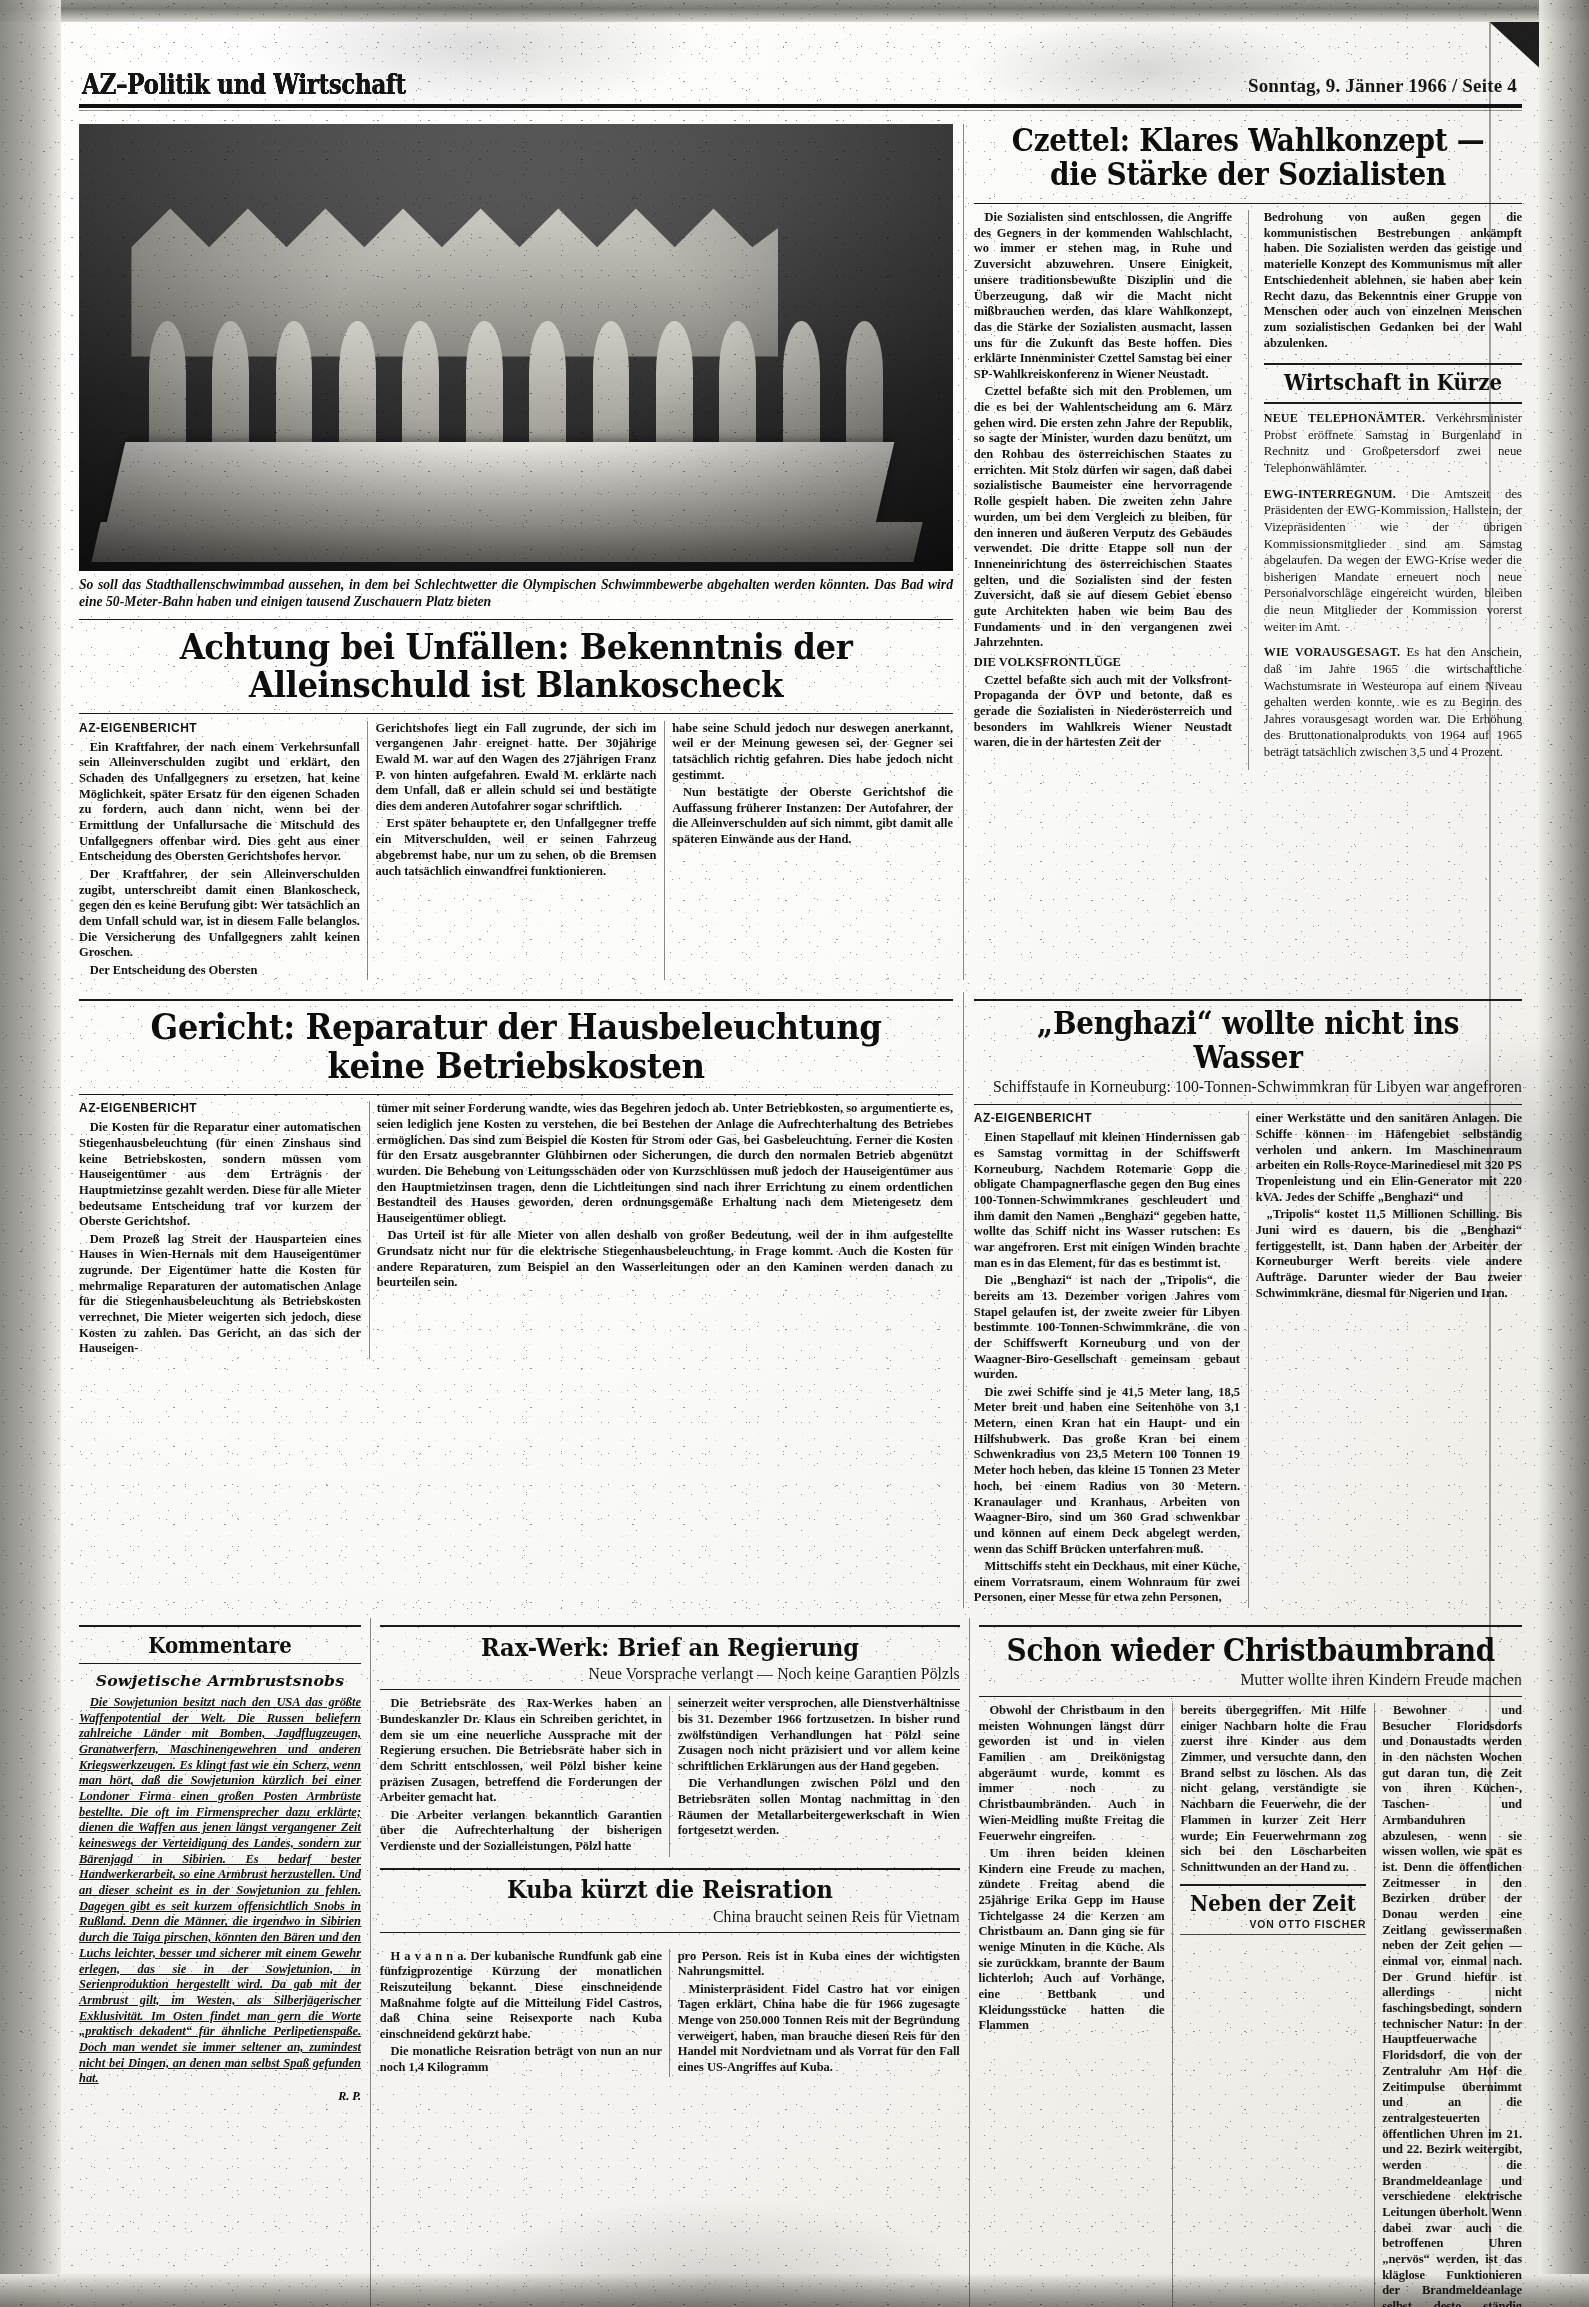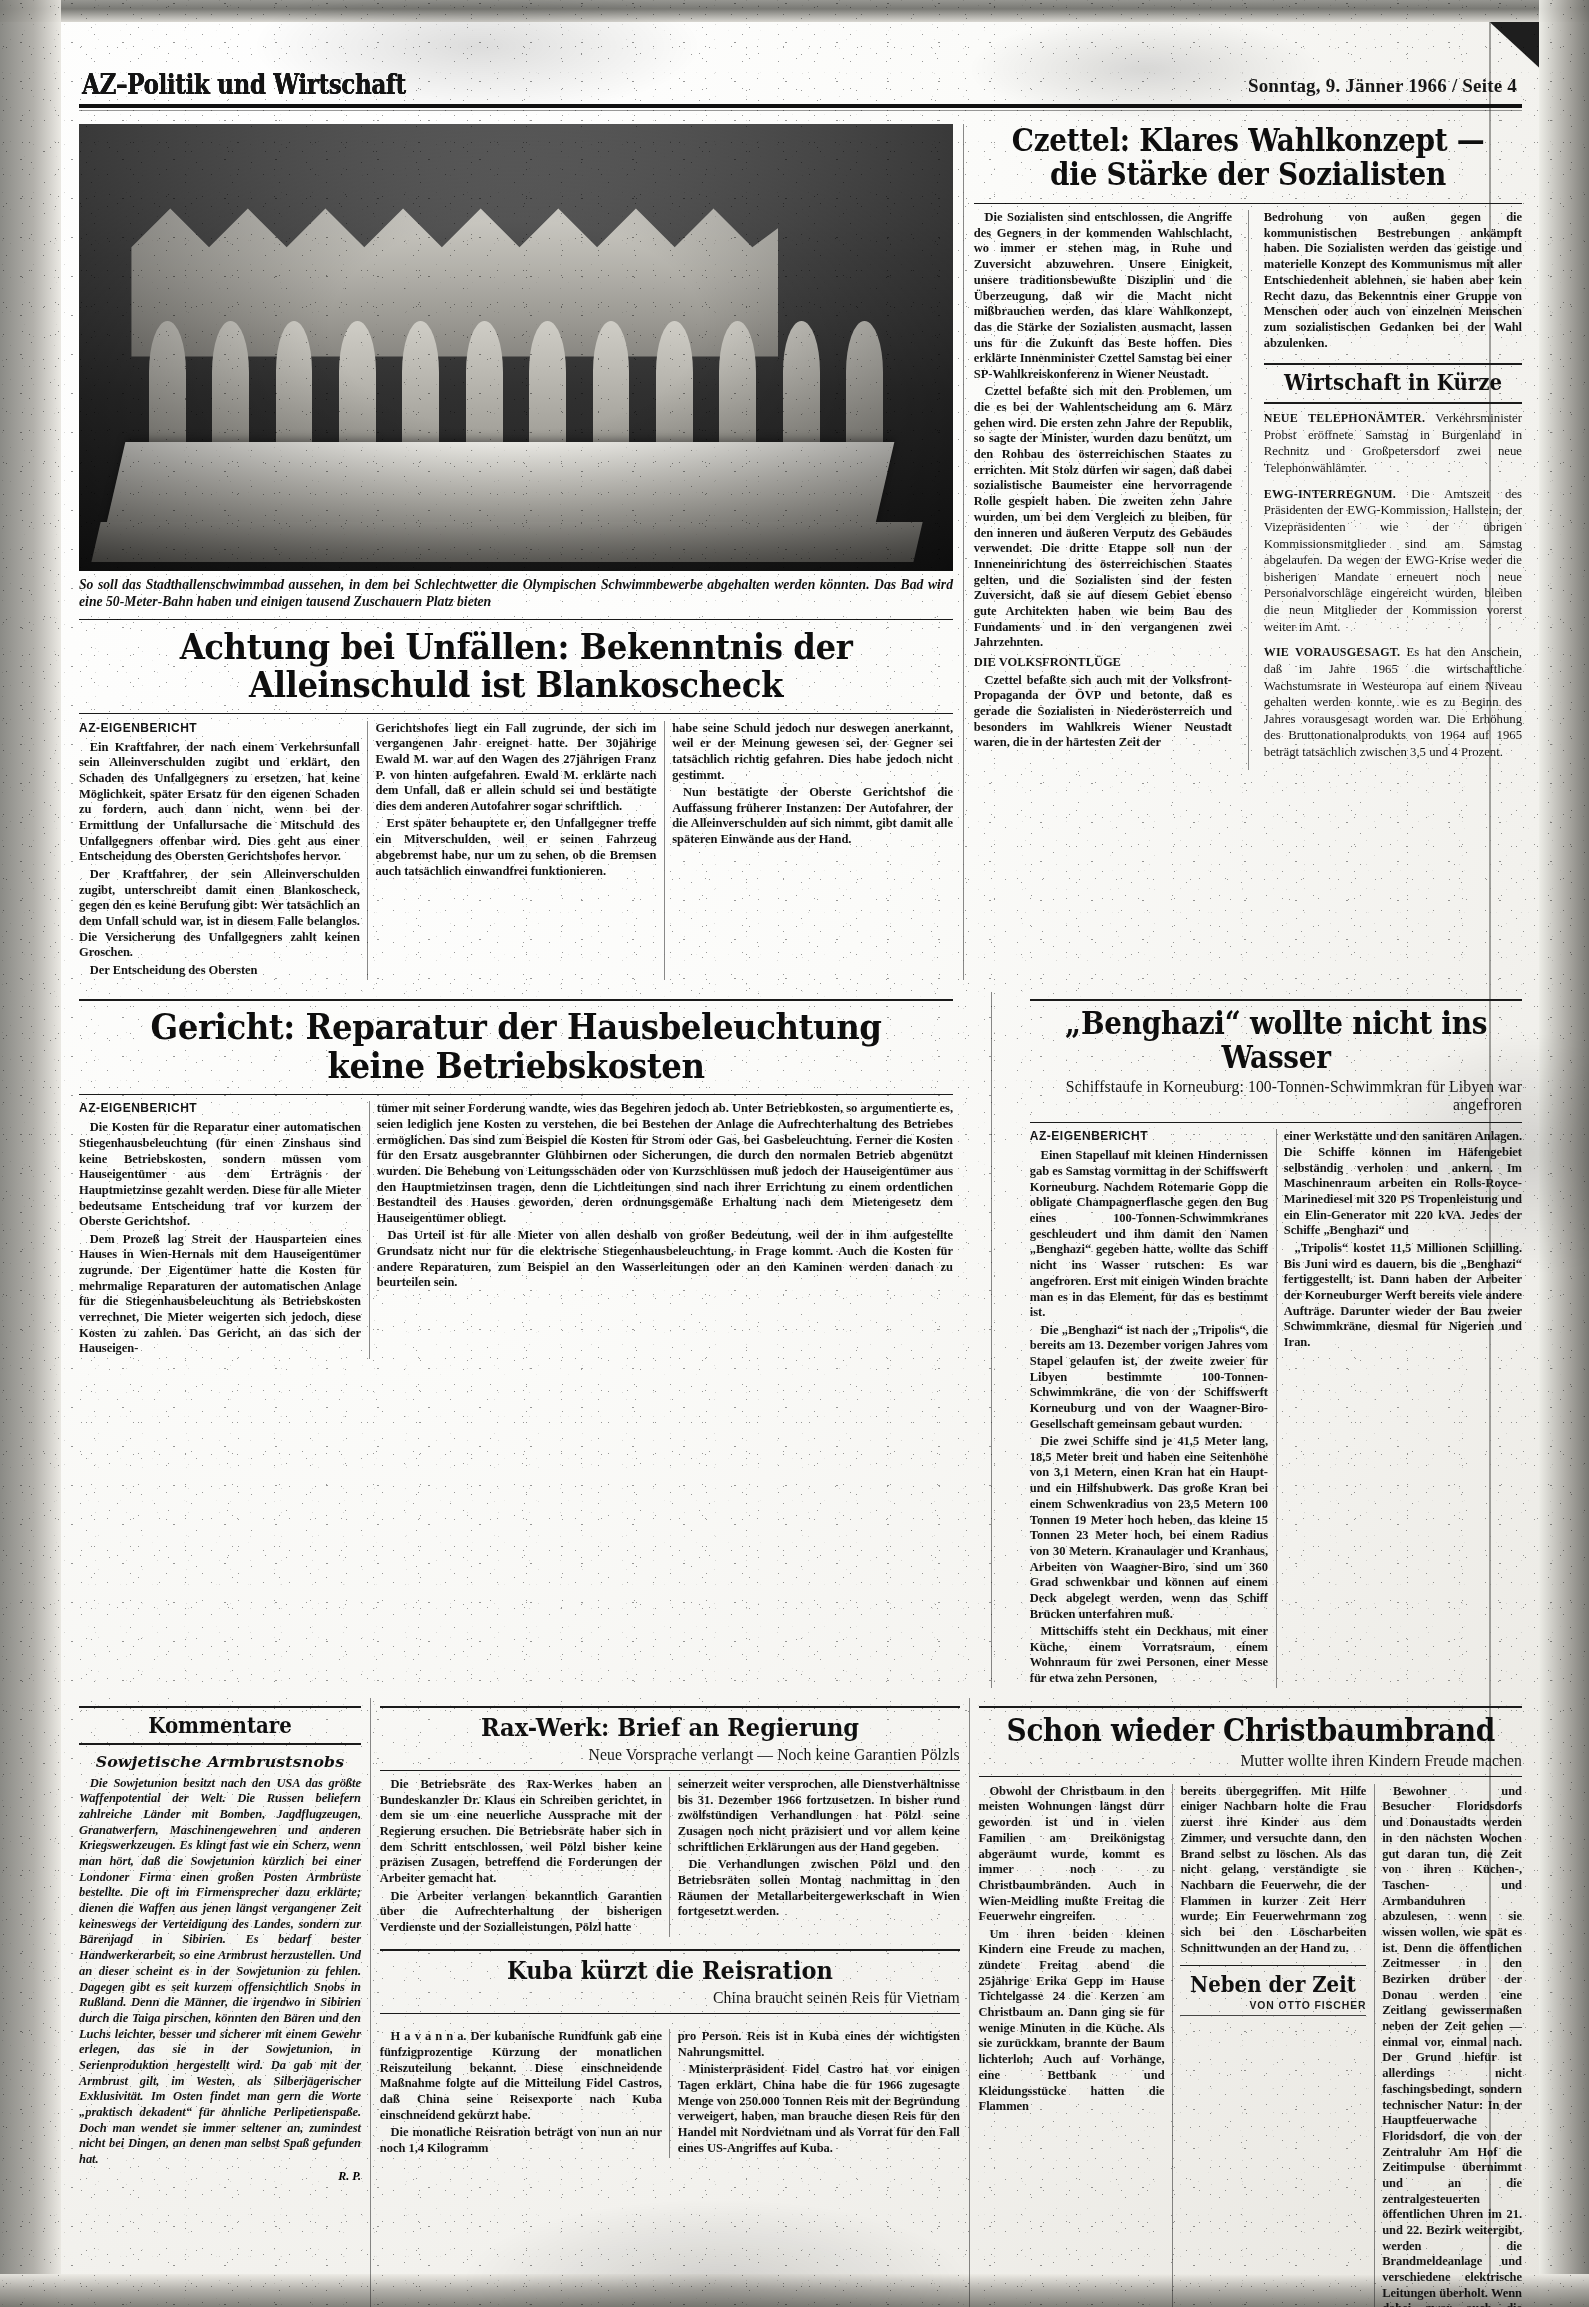--- a/index.html
+++ b/index.html
@@ -129,21 +129,21 @@
     font-family:"Liberation Serif", serif;
     font-size:12.5px; line-height:1.255; color:#141414;
     text-align:justify; hyphens:auto; -webkit-hyphens:auto;
     font-weight:600;
     letter-spacing:-0.04px;
   }
   .body.light { font-weight:400; font-size:12.8px; line-height:1.30; }
   .body p { margin:0 0 1.7px 0; text-indent:10.8px; }
   .body p.noind { text-indent:0; }
   .body.ital { font-style:italic; font-weight:600; }
-  .body.ital p { text-indent:10.8px; }
+  .body.ital p { text-indent:10.8px;text-decoration:underline; }
 
   .caption {
     font-family:"Liberation Serif", serif; font-style:italic;
     font-weight:600; font-size:13.7px; line-height:1.22; color:#121212;
     text-align:justify;
   }
 
   .sig { text-align:right; font-style:italic; font-weight:700;
          font-size:12px; font-family:"Liberation Serif",serif; }
 
@@ -314,21 +314,21 @@
               <div class="brief-item">
                 <p class="noind"><span class="lead-caps">WIE VORAUSGESAGT.</span>
                 <span>Es hat den Anschein, daß im Jahre 1965 die wirtschaftliche Wachstumsrate in Westeuropa auf einem Niveau gehalten werden konnte, wie es zu Beginn des Jahres vorausgesagt worden war. Die Erhöhung des Bruttonationalprodukts von 1964 auf 1965 beträgt tatsächlich zwischen 3,5 und 4 Prozent.</span></p>
               </div>
             </div>
           </div>
         </div>
       </div>
     </div>
 
-    <div class="cols" style="margin-top:11.6px;gap:28px;">
+    <div class="cols" style="margin-top:11.6px;">
 
       <div class="colblock" style="flex:0 0 874px;">
         <div class="sep-rule"></div>
         <div class="hl-huge" style="text-align:center;transform-origin:center center;">Gericht: Reparatur der Hausbeleuchtung keine Betriebskosten</div>
         <div class="sep-rule" style="margin-top:10px;height:0.8px;"></div>
 
         <div class="cols" style="margin-top:3.3px;">
           <div class="colblock" style="flex:0 0 282px;">
             <div class="kicker">AZ-EIGENBERICHT</div>
             <div class="body" style="margin-top:5px;font-family:Liberation Serif, serif;">

